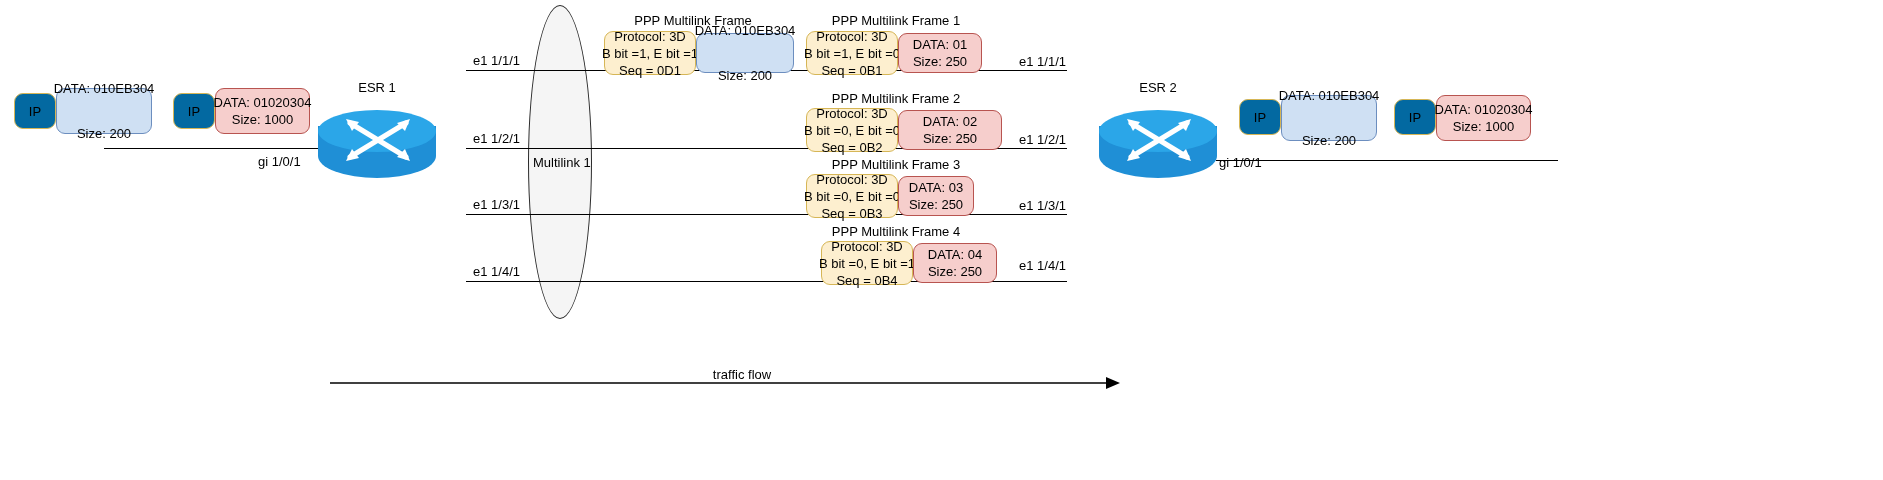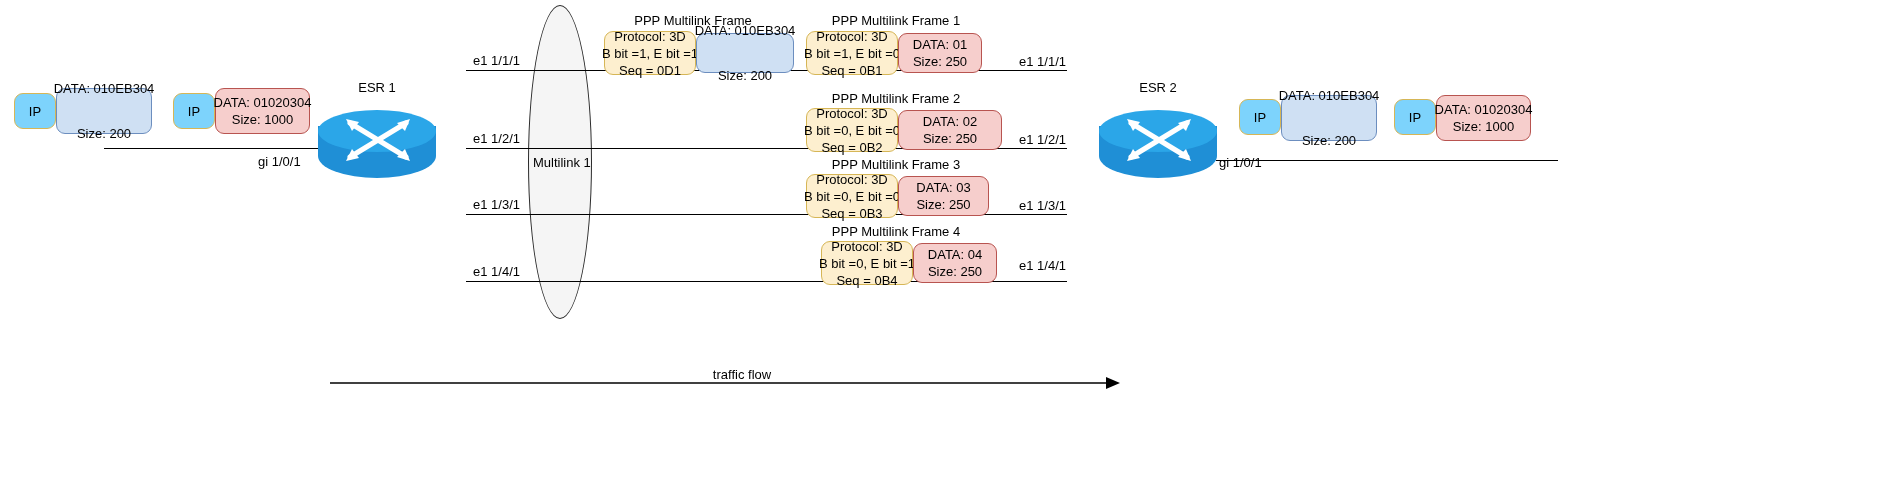--- a/index.html
+++ b/index.html
@@ -35,21 +35,21 @@
     flex-direction:column;
     align-items:center;
     justify-content:center;
     font-size:13px;
     line-height:17px;
     white-space:nowrap;
     text-align:center;
   }
   .pkt span{display:block;}
   .pkt.ip{
-    background:#7dd3fc;
+    background:#0369a1;
     border-color:#d6b656;
   }
   .pkt.blue{
     background:#cfe0f3;
     border-color:#6c8ebf;
     gap:28px;
   }
   .pkt.red{
     background:#f6cecc;
     border-color:#b85450;
@@ -194,21 +194,21 @@
   <div class="hline" style="left:466px; top:214px; width:601px;"></div>
   <div class="lbl" style="left:473px; top:197px;">e1 1/3/1</div>
   <div class="lbl" style="left:1019px; top:198px;">e1 1/3/1</div>
 
   <div class="lbl center" style="left:896px; top:157px;">PPP Multilink Frame 3</div>
   <div class="pkt hdr" style="left:806px; top:174px; width:92px; height:44px;">
     <span>Protocol: 3D</span>
     <span>B bit =0, E bit =0</span>
     <span>Seq = 0B3</span>
   </div>
-  <div class="pkt red" style="left:898px; top:176px; width:91px; height:40px;">
+  <div class="pkt red" style="left:898px; top:176px; width:76px; height:40px;">
     <span>DATA: 03</span>
     <span>Size: 250</span>
   </div>
 
   <div class="hline" style="left:466px; top:281px; width:601px;"></div>
   <div class="lbl" style="left:473px; top:264px;">e1 1/4/1</div>
   <div class="lbl" style="left:1019px; top:258px;">e1 1/4/1</div>
 
   <div class="lbl center" style="left:896px; top:224px;">PPP Multilink Frame 4</div>
   <div class="pkt hdr" style="left:821px; top:241px; width:92px; height:44px;">

